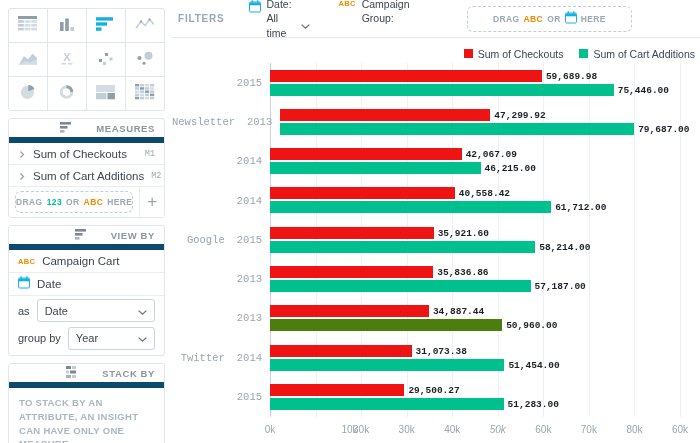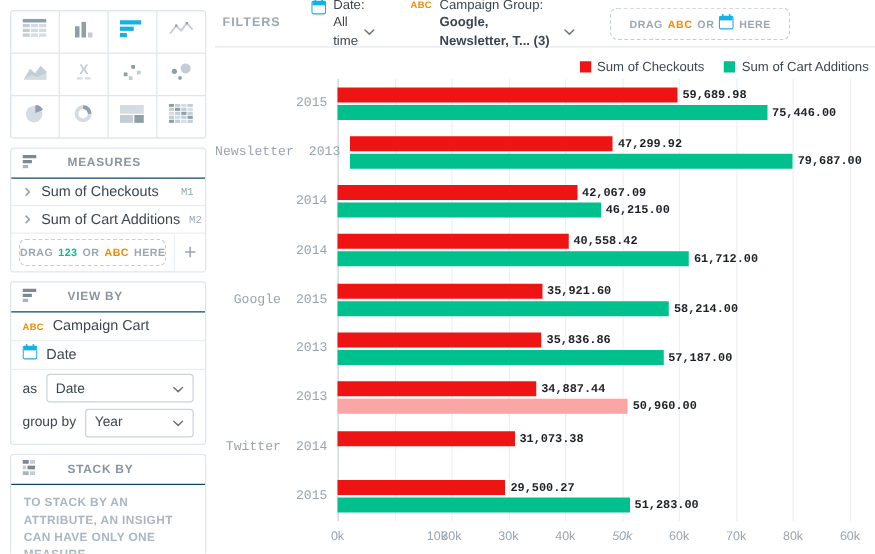--- a/index.html
+++ b/index.html
@@ -8,21 +8,21 @@
   .app { position:relative; width:700px; height:443px; background:#fff; }
 
   
   .sidebar { position:absolute; left:0; top:0; width:172px; height:443px; padding:8px 0 0 8px; }
   .card { width:157px; background:#fff; border:1px solid #dfe6ec; border-radius:3px; margin-bottom:7px; }
   .viz-grid { display:grid; grid-template-columns:repeat(4,1fr); gap:1px; background:#dfe6ec; overflow:hidden; }
   .viz-cell { background:#fff; height:33px; display:flex; align-items:center; justify-content:center; cursor:pointer; }
   .viz-cell.selected { background:#fff; }
 
   .card-header { display:flex; align-items:center; gap:23px; height:24px; padding:0 9px;
-    border-bottom:1px solid #0c4a6e; }
+    border-bottom:6px solid #0c4a6e;justify-content:flex-end; }
   .card-header .hdr-label { font-size:9.5px; font-weight:bold; letter-spacing:.6px; color:#8795a1; }
 
   .measure-row { display:flex; align-items:center; gap:7px; height:22px; padding:0 9px;
     border-bottom:1px solid #e9eef2; cursor:grab; }
   .measure-row .m-label { font-size:11.5px; color:#3c4650; flex:1; white-space:nowrap; }
   .measure-row .m-tag { font-size:8.5px; color:#9aa8b3; font-family:"Liberation Mono", monospace; }
 
   .drop-row { display:flex; align-items:stretch; height:30px; }
   .drop-zone { flex:1; margin:4px 0 4px 6px; border:1px dashed #c3cdd6; border-radius:6px;
     display:flex; align-items:center; justify-content:center; gap:4px;
@@ -310,24 +310,20 @@
       <span class="f-value">All time
         <span><svg width="9" height="6" viewBox="0 0 9 6">
                     <path d="M1,1 L4.5,4.3 L8,1" stroke="#6d7680" stroke-width="1.2" fill="none" stroke-linecap="round"></path>
                   </svg></span></span>
             </span>
           </div>
           <div class="filter-item bold-value">
             <span class="abc f-icon">ABC</span>
             <span class="f-lines">
       <span class="f-label">Campaign Group:</span>
-      <span class="f-value">Google, Newsletter, T... (3)
-        <span><svg width="9" height="6" viewBox="0 0 9 6">
-                    <path d="M1,1 L4.5,4.3 L8,1" stroke="#6d7680" stroke-width="1.2" fill="none" stroke-linecap="round"></path>
-                  </svg></span></span>
             </span>
           </div>
         </span>
       <div class="filter-drop">
         <span>DRAG</span>
         <span class="abc-t">ABC</span>
         <span>OR</span>
         <span class="cal-slot"><svg width="12" height="13" viewBox="0 0 12 13">
               <rect x="0.5" y="2" width="11" height="10" rx="1.2" fill="none" stroke="#14b2e4"></rect>
               <rect x="1" y="2.5" width="10" height="2.8" fill="#14b2e4"></rect>
@@ -448,33 +444,36 @@
         </div>
         <div class="crow">
           <div class="ylab">
       <span class="g-label"></span>
       <span class="y-label">2013</span>
           </div>
     <div class="bars">
             <div class="bar" style="width:38.76%;background:#ee1414">
       <span class="val">34,887.44</span>
             </div>
-            <div class="bar" style="width:56.62%;background:#fca5a5">
+            <div class="bar" style="width:56.62%;background:#4d7c0f">
       <span class="val">50,960.00</span>
             </div>
           </div>
         </div>
         <div class="crow">
           <div class="ylab">
       <span class="g-label">Twitter</span>
       <span class="y-label">2014</span>
           </div>
     <div class="bars">
             <div class="bar" style="width:34.53%;background:#ee1414">
       <span class="val">31,073.38</span>
+            </div>
+            <div class="bar" style="width:57.17%;background:#00c18d">
+      <span class="val">51,454.00</span>
             </div>
           </div>
         </div>
         <div class="crow">
           <div class="ylab">
       <span class="g-label"></span>
       <span class="y-label">2015</span>
           </div>
     <div class="bars">
             <div class="bar" style="width:32.78%;background:#ee1414">

